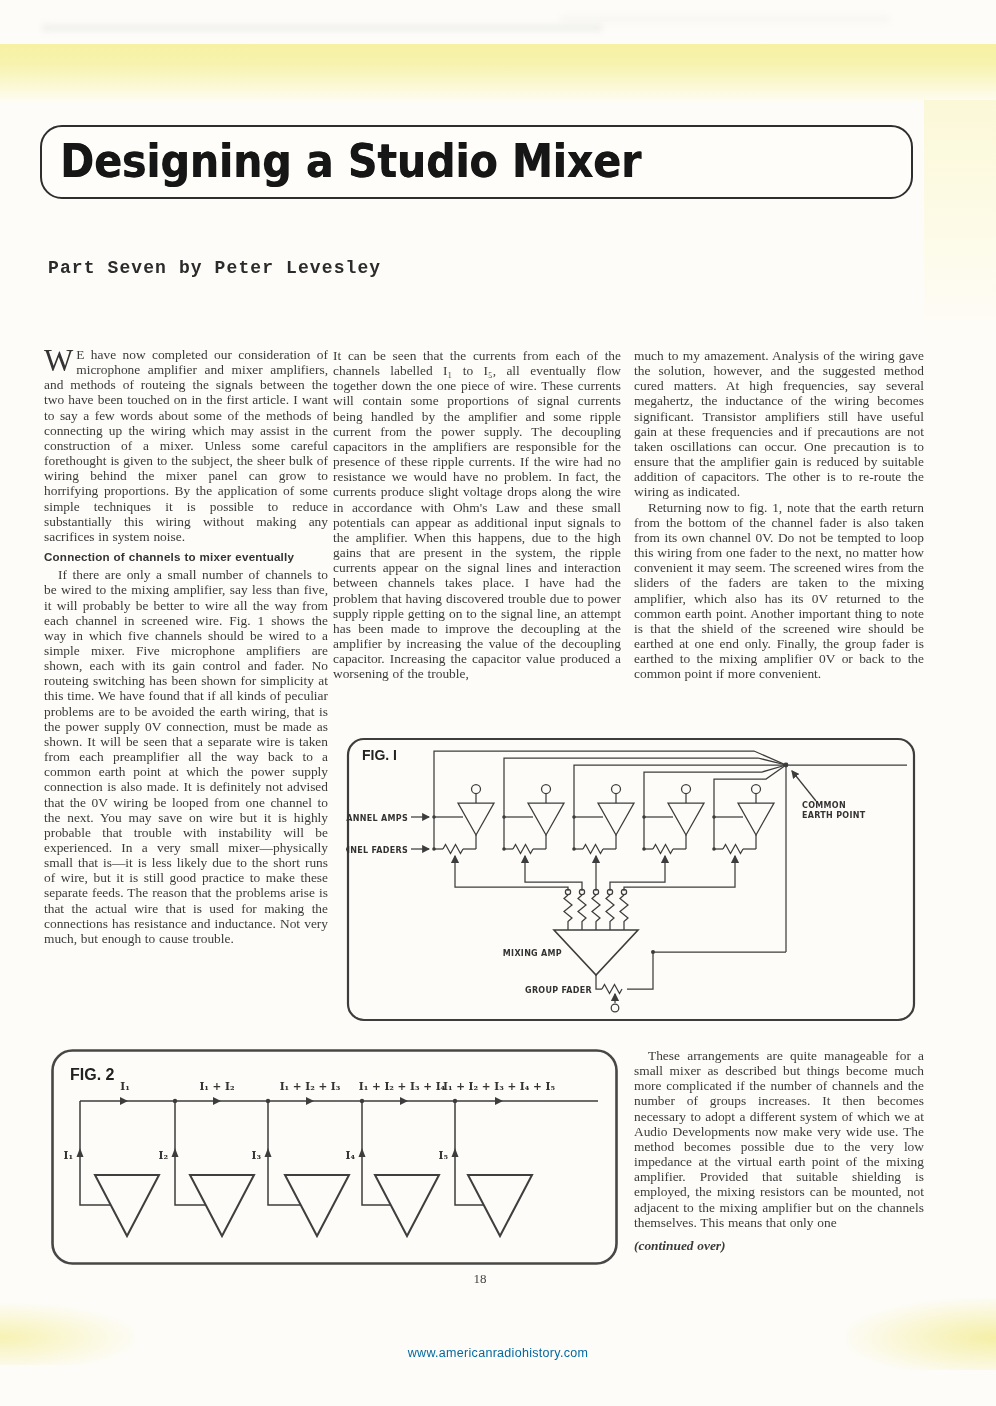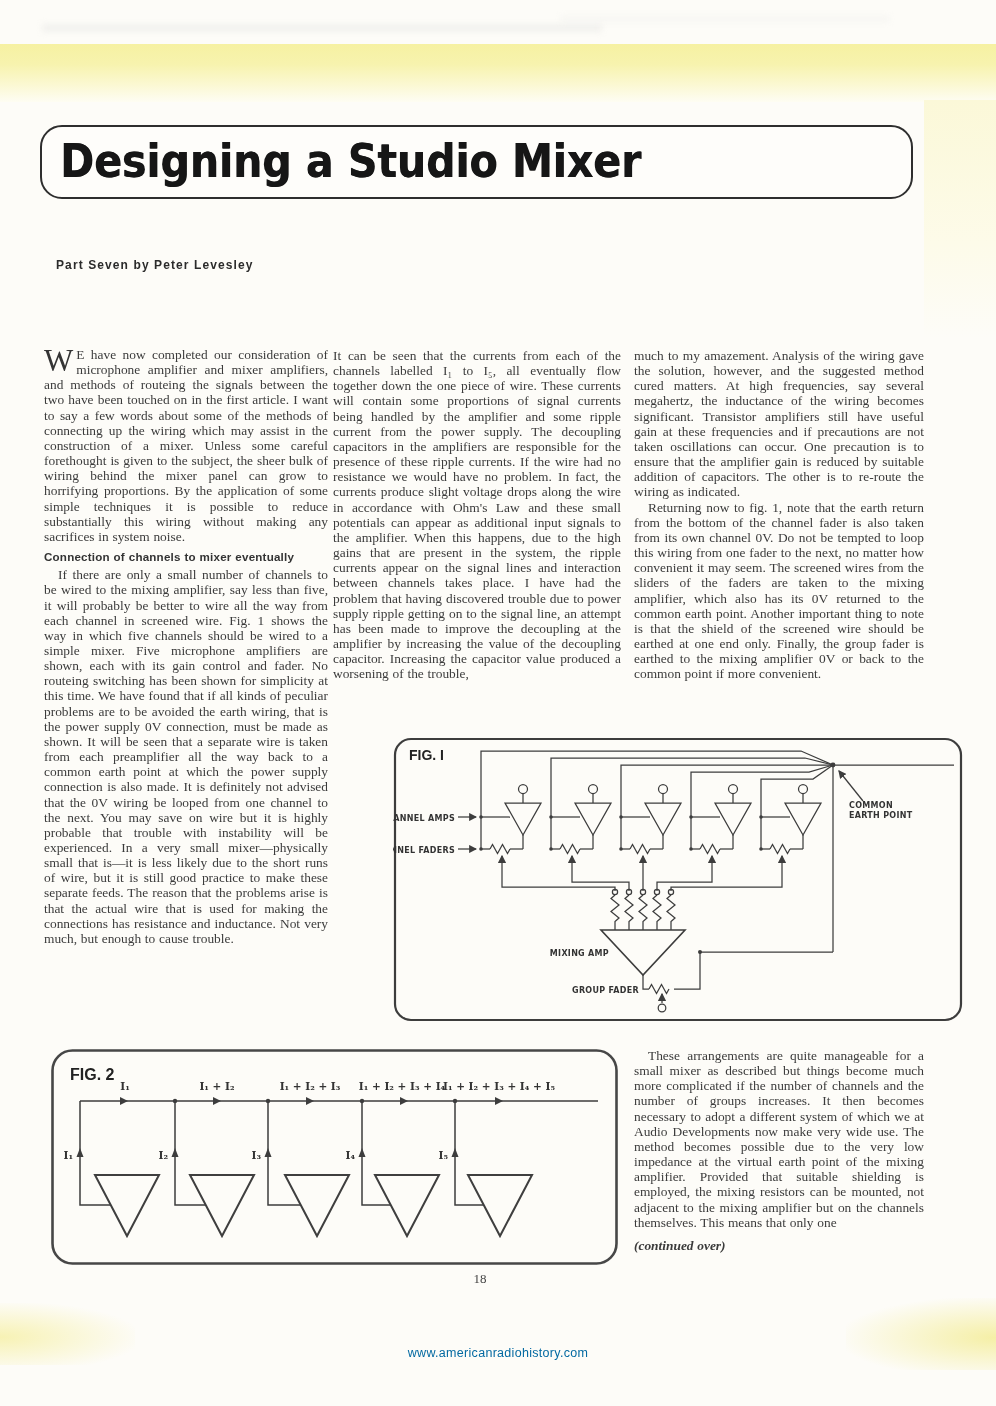--- a/index.html
+++ b/index.html
@@ -23,44 +23,44 @@
     filter:blur(3px);opacity:.4;z-index:0;}
 
   
   .title-box{position:absolute;left:40px;top:125px;width:869px;height:70px;z-index:2;
     border:2.5px solid #2e2e2e;border-radius:22px;background:rgba(255,255,255,.35);}
   .title-text{position:absolute;left:18px;top:7px;
     font-family:"DejaVu Sans","Liberation Sans",sans-serif;font-weight:bold;
     font-size:41px;letter-spacing:0px;color:#161616;transform:scaleY(1.12);
     transform-origin:left top;white-space:nowrap;
     text-shadow:0.6px 0 0 #161616;}
-  .byline{position:absolute;left:56px;top:258px;z-index:2;
-    font-family:Liberation Sans, sans-serif;font-weight:bold;
-    font-size:12px;letter-spacing:1.1px;color:#2b2b2b;}
+  .byline{position:absolute;left:48px;top:258px;z-index:2;
+    font-family:Liberation Mono, monospace;font-weight:bold;
+    font-size:18px;letter-spacing:1.1px;color:#2b2b2b;}
 
   
   .col{position:absolute;z-index:2;text-align:justify;color:#3b3b3b;
     font-size:13.4px;line-height:15.15px;word-spacing:0.4px;}
   .col p{margin:0;}
   .col .indent{text-indent:14px;}
   .dropcap{float:left;font-size:31px;line-height:25px;padding:1px 3px 0 0;color:#343434;}
   .subhead{font-family:"Liberation Sans","DejaVu Sans",sans-serif;font-weight:bold;
     font-size:11.6px;color:#333;margin:5px 0 3px 0 !important;text-align:left;
     letter-spacing:0.2px;}
   .col b{color:#303030;}
   .continued{text-align:left;font-style:italic;font-weight:bold;margin-top:8px !important;}
 
   #col1{left:44px;top:347px;width:284px;}
   #col2{left:333px;top:348px;width:288px;}
   #col3{left:634px;top:348px;width:290px;}
   #col3b{left:634px;top:1048px;width:290px;}
 
   
   .figure{position:absolute;z-index:2;}
-  #fig1{left:346px;top:737px;width:570px;height:285px;margin-left:47px;}
+  #fig1{left:346px;top:737px;width:570px;height:285px;}
   #fig2{left:50px;top:1048px;width:570px;height:218px;}
   svg{display:block;}
   .diag-line{stroke:#3d3d3d;stroke-width:1.25;fill:none;}
   .diag-thick{stroke:#3f3f3f;stroke-width:2;fill:none;}
   .diag-dot{fill:#3d3d3d;stroke:none;}
   .diag-label{font-family:"DejaVu Sans","Liberation Sans",sans-serif;font-weight:bold;
     fill:#333;letter-spacing:0.3px;}
   .fig-tag{font-family:"Liberation Sans","DejaVu Sans",sans-serif;font-weight:bold;fill:#222;}
   .cur-label{font-family:"DejaVu Serif",serif;font-weight:bold;fill:#333;}
 

